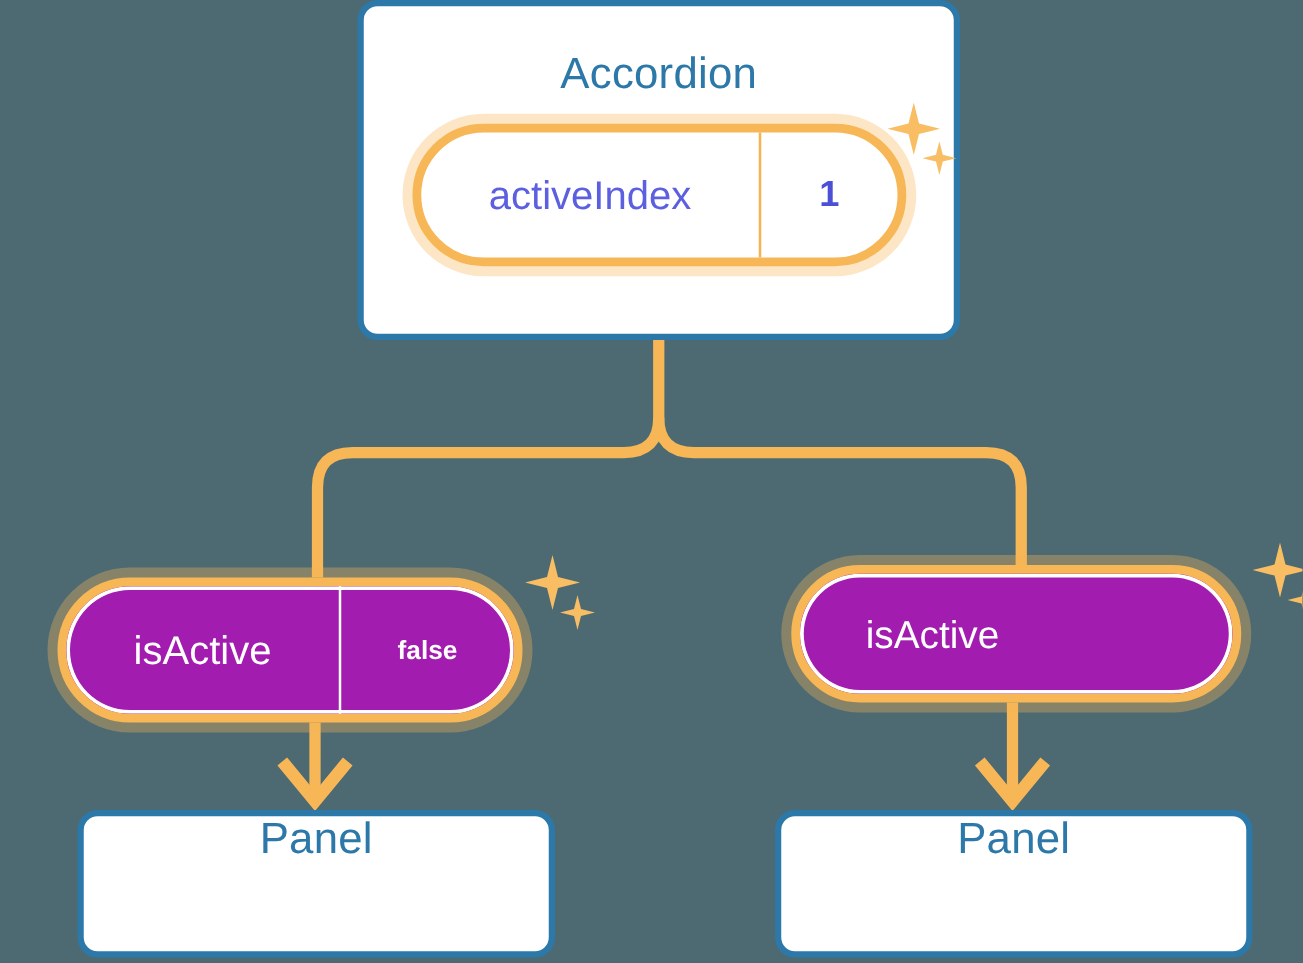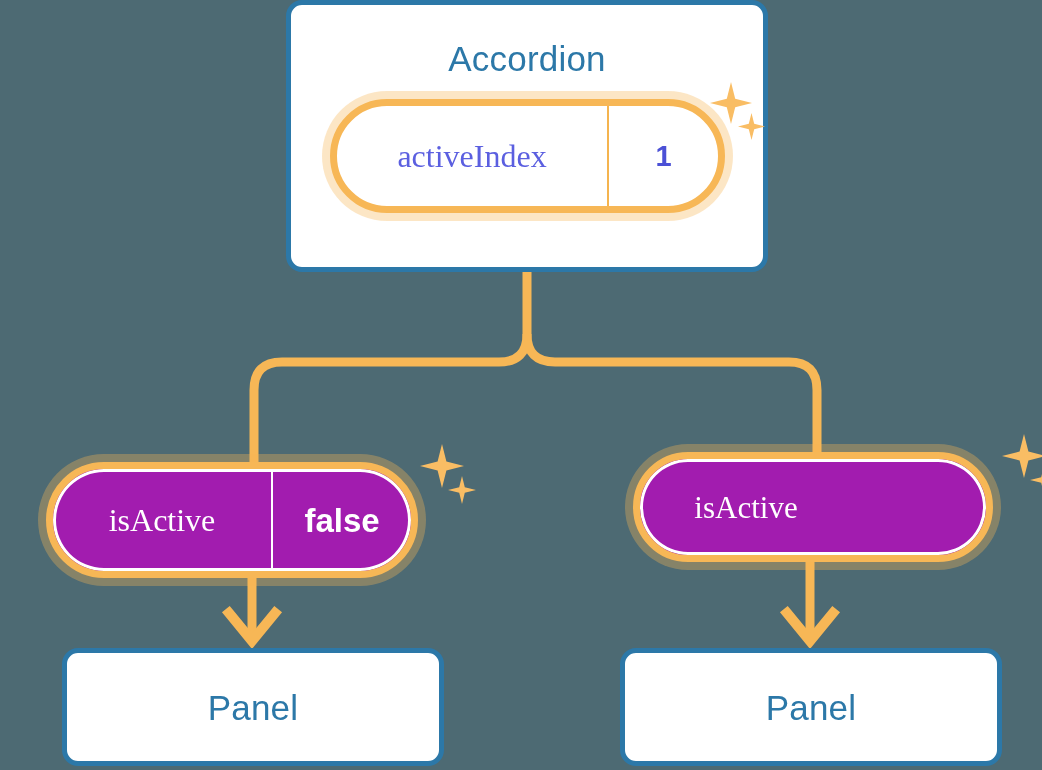--- a/index.html
+++ b/index.html
@@ -55,21 +55,20 @@
     width: 482px;
     height: 272px;
     border-top-left-radius: 16px;
     border-top-right-radius: 16px;
     padding-top: 36px;
   }
 
   .panel-card {
     width: 382px;
     height: 118px;
-    justify-content: center;
   }
   #panel-card-left  { left: 42px;  top: 648px; }
   #panel-card-right { left: 600px; top: 648px; }
 
   
   .pill {
     position: absolute;
     display: flex;
     align-items: stretch;
     box-sizing: border-box;
@@ -78,21 +77,21 @@
     box-shadow: 0 0 0 8px rgba(247,183,86,0.34);
   }
   .pill-key, .pill-val {
     display: flex;
     align-items: center;
     justify-content: center;
     line-height: 1;
     white-space: nowrap;
     box-sizing: border-box;
   }
-  .pill-key { font-weight: 400; font-family: Liberation Serif, serif; }
+  .pill-key { font-weight: 400; }
   .pill-val { font-weight: 700; }
 
   
   .pill.light {
     background: #ffffff;
   }
   .pill.light .pill-key { color: #5b5fe0; }
   .pill.light .pill-val { color: #4b50d6; }
   .pill.light .pill-val { border-left: 2px solid #f5b44f; }
 
@@ -118,21 +117,21 @@
   #pill-accordion .pill-val { flex: 1 1 auto;  font-size: 29px; }
 
   #pill-left {
     left: 26px;
     top: 462px;
     width: 372px;
     height: 116px;
     border-radius: 58px;
   }
   #pill-left .pill-key { flex: 0 0 218px; font-size: 32px; }
-  #pill-left .pill-val { flex: 1 1 auto;  font-size: 33px; }
+  #pill-left .pill-val { flex: 1 1 auto;  font-size: 21px; }
 
   #pill-right {
     left: 613px;
     top: 452px;
     width: 360px;
     height: 110px;
     border-radius: 55px;
   }
   #pill-right .pill-key { flex: 0 0 212px; font-size: 31px; }
   #pill-right .pill-val { flex: 1 1 auto;  font-size: 30px; }

